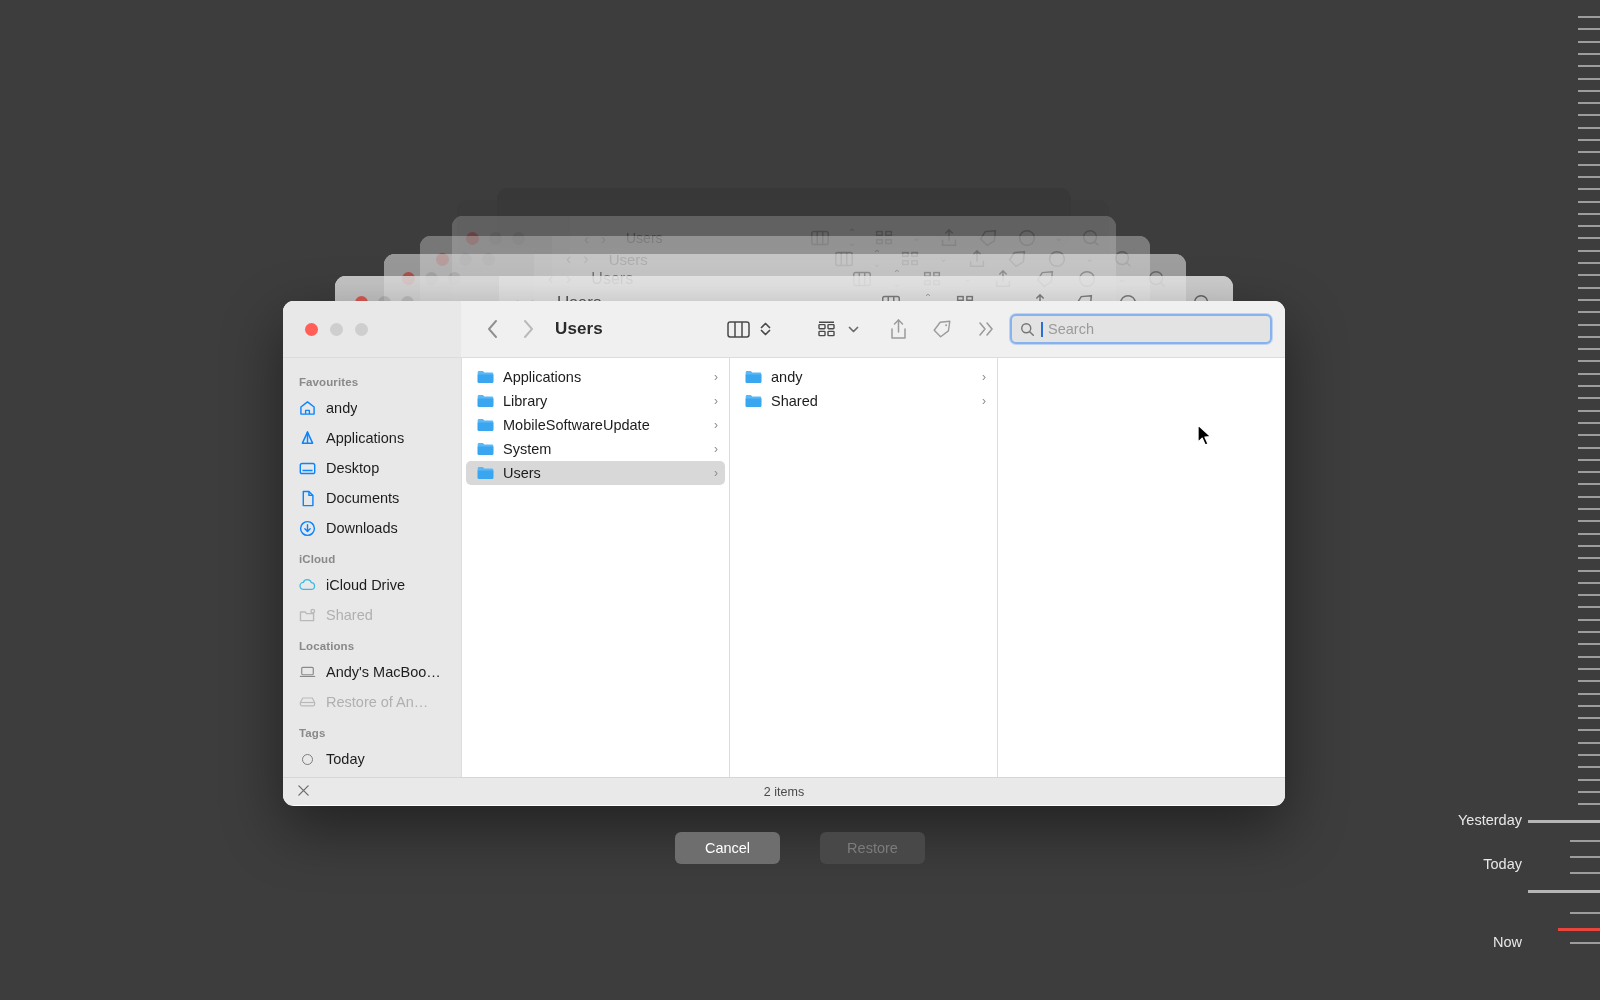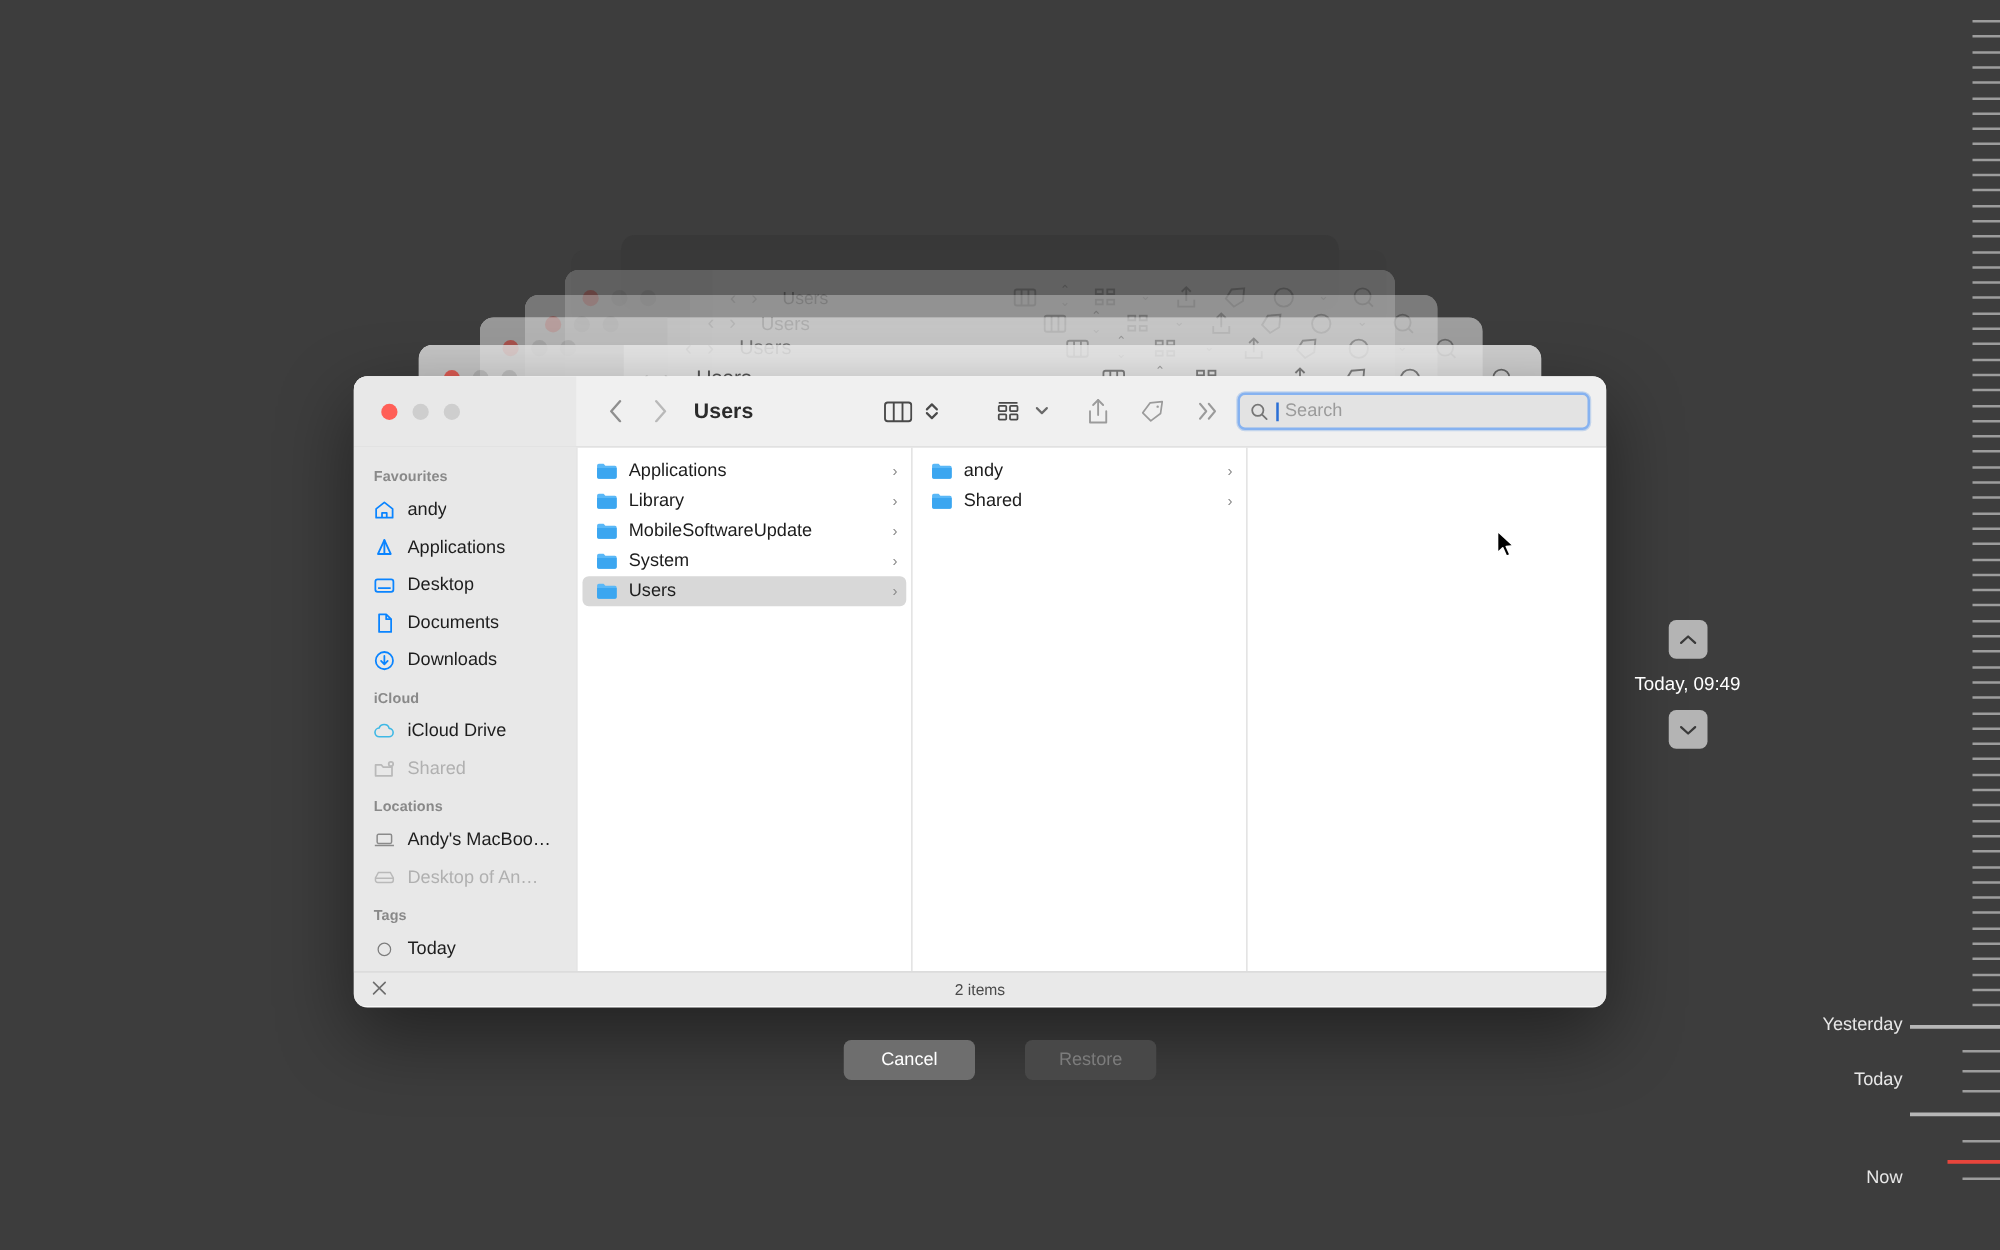--- a/index.html
+++ b/index.html
@@ -120,21 +120,21 @@
   .tb-btn.light { color: #9b9b9b; }
   .mini-chev { color: #6a6a6a; font-size: 11px; line-height: 1; }
   .stack-chev {
     display: flex; flex-direction: column; align-items: center;
     color: #4a4a4a; font-size: 9px; line-height: 8px;
   }
   .gap-a { width: 40px; }
   .gap-b { width: 10px; }
 
   #searchbox {
-    width: 282px; height: 30px;
+    width: 262px; height: 30px;
     border-radius: 6px;
     background: #e3e3e3;
     border: 2px solid #86b2f0;
     box-shadow: 0 0 0 1px rgba(110,160,230,.35);
     display: flex; align-items: center;
     padding: 12px 8px;
     margin-left: 9px;
   }
   #searchbox .s-ico { color: #767676; display:flex; margin-right:3px; }
   .caret {
@@ -667,21 +667,21 @@
           <span class="sb-label">Andy's MacBoo…</span>
         </div>
 
         <div class="sb-item dim">
           <span class="sb-ico gray">
             <svg width="18" height="14" viewBox="0 0 20 14" fill="none" stroke="currentColor" stroke-width="1.4">
                 <path d="M1.6 9.6V7.4L4.4 2.3h11.2l2.8 5.1v2.2a2 2 0 0 1-2 2H3.6a2 2 0 0 1-2-2z"></path>
                 <path d="M1.6 7.6h16.8"></path>
               </svg>
           </span>
-          <span class="sb-label">Desktop of An…</span>
+          <span class="sb-label">Restore of An…</span>
         </div>
 
         <div class="sb-group-title">Tags</div>
 
         <div class="sb-item">
           <span class="sb-ico">
               <span class="tag-dot"></span>
             </span>
           <span class="sb-label">Today</span>
         </div>
@@ -765,33 +765,20 @@
       </span>
       <span class="sb-count">2 items</span>
     </div>
   </div>
 
   <div id="actions">
     <div class="act-btn primary">Cancel</div>
     <div class="act-btn disabled">Restore</div>
   </div>
 
-  <div id="tm-nav">
-    <div class="tm-arrow">
-      <svg width="15" height="10" viewBox="0 0 16 10" fill="none" stroke="currentColor" stroke-width="1.9" stroke-linecap="round" stroke-linejoin="round">
-          <path d="M2 7.5 8 2l6 5.5"></path>
-        </svg>
-    </div>
-    <div id="tm-date">Today, 09:49</div>
-    <div class="tm-arrow">
-      <svg width="15" height="10" viewBox="0 0 16 10" fill="none" stroke="currentColor" stroke-width="1.9" stroke-linecap="round" stroke-linejoin="round">
-          <path d="M2 2.5 8 8l6-5.5"></path>
-        </svg>
-    </div>
-  </div>
 
   <div id="timeline">
     <div id="ticks">
         <div class="tick short" style="top: 16px;"></div>
         <div class="tick short" style="top: 28.3px;"></div>
         <div class="tick short" style="top: 40.6px;"></div>
         <div class="tick short" style="top: 52.9px;"></div>
         <div class="tick short" style="top: 65.2px;"></div>
         <div class="tick short" style="top: 77.5px;"></div>
         <div class="tick short" style="top: 89.8px;"></div>

